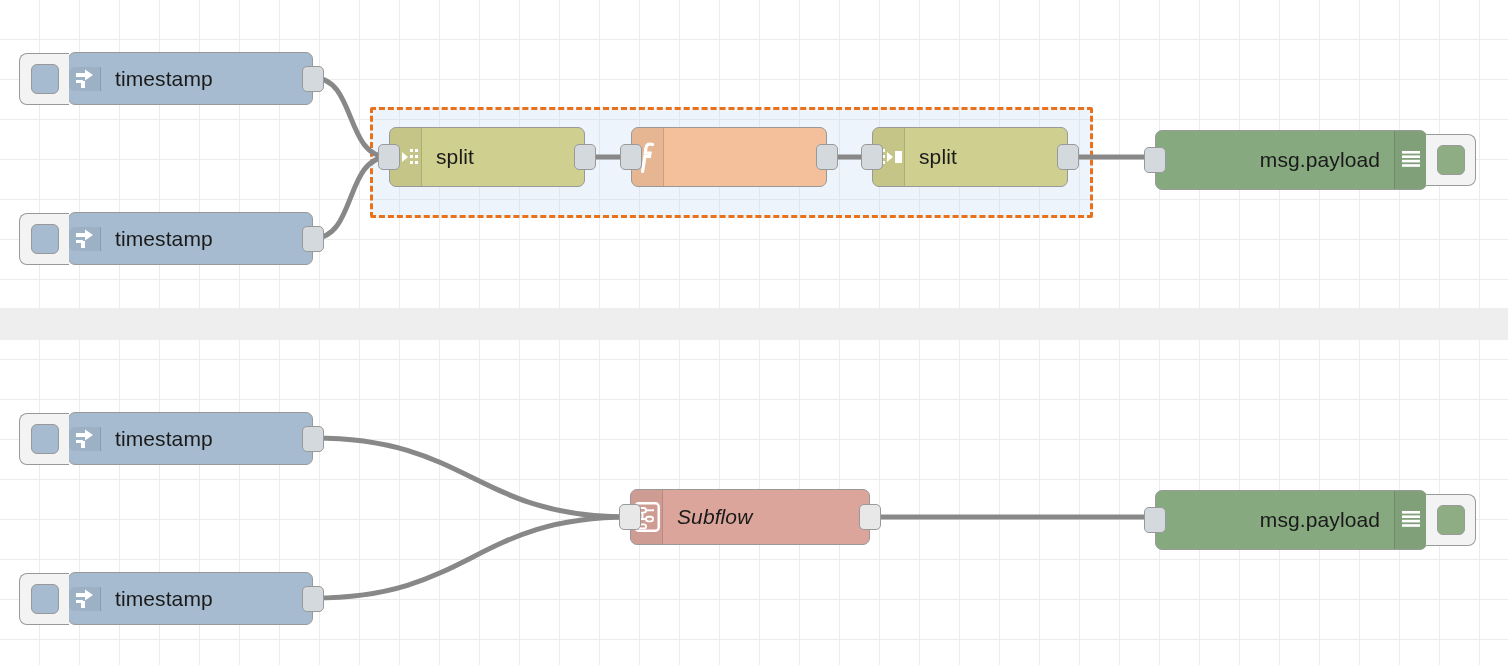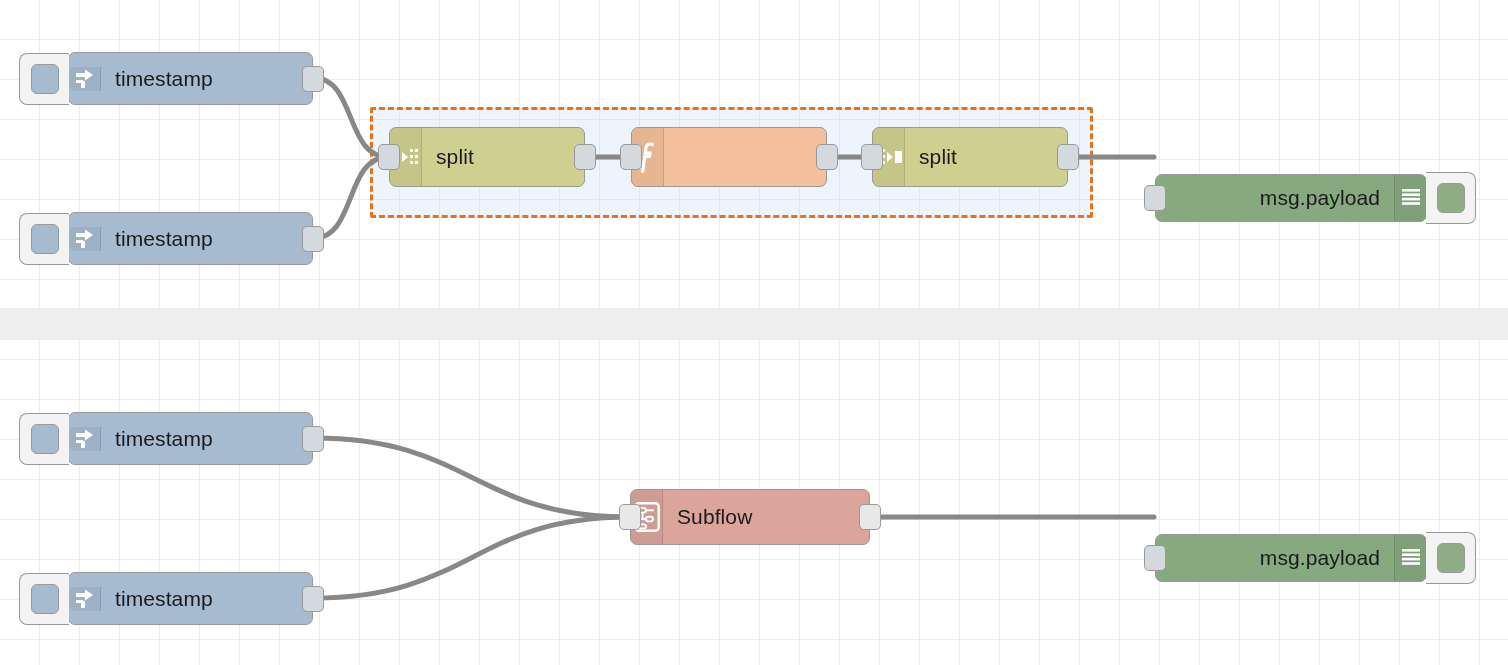--- a/index.html
+++ b/index.html
@@ -119,21 +119,21 @@
     width: 28px; height: 30px;
     background: #a6bbcf;
     border: 1px solid #999999;
     border-radius: 6px;
   }
 
   
   .node-split, .node-join { background: #cfd08f; height: 60px; }
   .node-function { background: #f3c09b; height: 60px; }
   .node-subflow  { background: #dba59b; height: 56px; }
-  .node-debug    { background: #87a980; height: 48px; margin-top: 44px; }
+  .node-debug    { background: #87a980; height: 60px; }
 
   .node-debug .label { color: #1a1a1a; }
   .debug-btn {
     position: absolute;
     right: -50px;
     top: 50%;
     transform: translateY(-50%);
     width: 50px;
     height: 52px;
     background: #f3f3f3;
@@ -299,21 +299,21 @@
       <svg class="glyph" width="24" height="24" viewBox="0 0 24 24">
         <path fill="#ffffff" d="M3 6h9V2.5L20 8l-8 5.5V10H3z"></path>
         <path fill="#ffffff" d="M3 13h7v3H3z"></path>
         <path fill="#ffffff" d="M8 14h4v7H8z"></path>
       </svg>
     </div>
     <div class="label pad-left">timestamp</div>
     <div class="port out"></div>
   </div>
 
-  <div class="node node-subflow" style="left:630px;top:489px;width:240px;">
+  <div class="node node-subflow" style="left:630px;top:489px;width:240px;font-style:italic;">
     <div class="icon-box">
       <svg class="glyph" width="26" height="30" viewBox="0 0 26 30">
         <rect x="1.3" y="1.3" width="23.4" height="27.4" rx="3.2" fill="none" stroke="#ffffff" stroke-width="2.4"></rect>
         <rect x="5" y="6" width="7" height="4.6" rx="2.3" fill="none" stroke="#ffffff" stroke-width="1.9"></rect>
         <path d="M12 8.3 H20" stroke="#ffffff" stroke-width="1.9" fill="none"></path>
         <rect x="12" y="14.8" width="7" height="4.6" rx="2.3" fill="none" stroke="#ffffff" stroke-width="1.9"></rect>
         <path d="M5 17.1 H12" stroke="#ffffff" stroke-width="1.9" fill="none"></path>
         <path d="M8.5 10.6 V17.1" stroke="#ffffff" stroke-width="1.9" fill="none"></path>
         <rect x="5" y="22.4" width="7" height="4.0" rx="2.0" fill="none" stroke="#ffffff" stroke-width="1.9"></rect>
       </svg>

